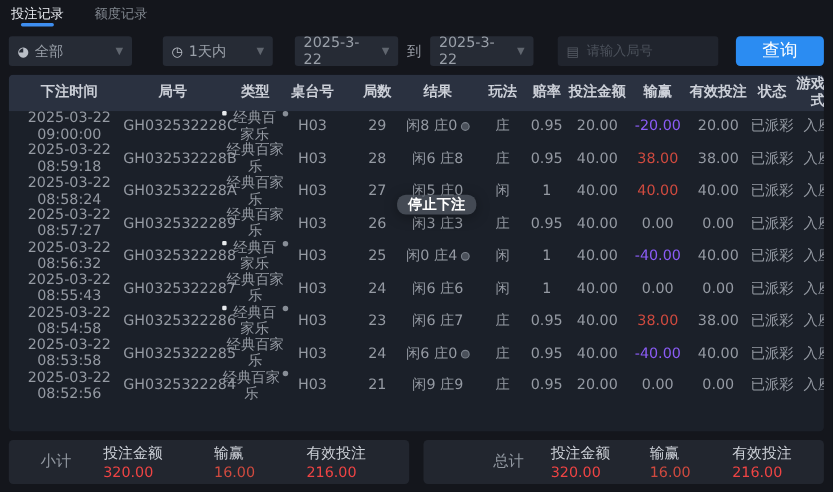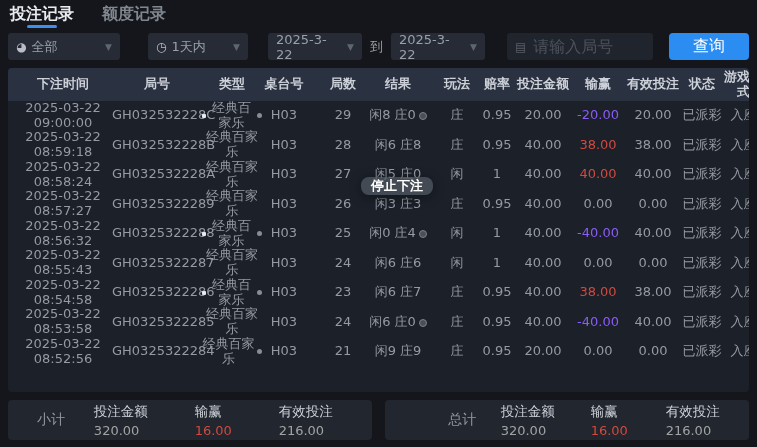--- a/index.html
+++ b/index.html
@@ -1,79 +1,79 @@
 <!DOCTYPE html>
 <html><head>
 <meta charset="utf-8">
 <style>
   * { box-sizing: border-box; }
   body { margin:0; background:#0e1014; font-family:"DejaVu Sans","Liberation Sans",sans-serif; }
   .page { position:relative; width:757px; height:447px; background:#14161c; overflow:hidden; }
 
   
   .tabs { position:absolute; top:4px; left:10px; display:flex; gap:28px; }
-  .tab { position:relative; font-size:16px; font-weight:bold; color:#81878f; padding-bottom:3px; cursor:pointer; }
+  .tab { position:relative; font-size:12px; font-weight:normal; color:#81878f; padding-bottom:3px; cursor:pointer; }
   .tab.active { color:#e8ebf0; }
   .tab .underline { display:none; }
   .tab.active .underline { display:block; position:absolute; bottom:0; left:50%; transform:translateX(-50%);
     width:30px; height:3px; background:#3e8ef0; border-radius:2px; }
 
   
   .filters { position:absolute; top:33px; left:8px; right:8px; height:27px; display:flex; align-items:center; }
   .control { height:27px; background:#262b35; border-radius:3px; display:flex; align-items:center;
     padding:0 8px; color:#9aa0a9; font-size:13px; cursor:pointer; }
   .control .icon { color:#b9bec6; font-size:12px; margin-right:5px; line-height:1; }
   .caret { margin-left:auto; color:#60666f; font-size:9px; }
   .sel-category { width:112px; margin-right:28px; }
   .sel-range { width:100px; margin-right:20px; }
   .datebox { width:94px; justify-content:center; }
   .datebox .caret { margin-left:6px; }
   .to-label { color:#9b9fa8; font-size:13px; margin:0 8px; }
   .roundwrap { margin-left:22px; width:146px; height:27px; background:#20242d; border-radius:3px;
     display:flex; align-items:center; padding:0 8px; }
   .roundwrap .icon { color:#575d66; font-size:12px; margin-right:5px; }
   .roundwrap input { flex:1; background:transparent; border:none; outline:none; color:#9aa0a9;
-    font-size:16px; width:100px; font-family:Liberation Serif, serif; }
+    font-size:12px; width:100px; font-family:Liberation Serif, serif; }
   .roundwrap input::placeholder { color:#4c525c; }
   .btn-query { margin-left:auto; width:80px; height:27px; background:#2b8cf2; color:#fff; font-size:16px;
     border:none; border-radius:4px; display:flex; align-items:center; justify-content:center; cursor:pointer;
     font-family:inherit; }
 
   
   .table { position:absolute; left:8px; right:8px; top:68px; height:324px; background:#1b2029;
     border-radius:4px; overflow:hidden; padding:0 6px; }
   .thead { display:flex; align-items:center; height:33px; background:#2a3140; color:#ccd0d8;
     font-weight:bold; font-size:13px; margin:0 -6px; padding:0 6px; line-height:1.1; }
   .trow { display:flex; align-items:center; height:29.5px; color:#959aa3; font-size:13px; }
   .cell { flex:none; text-align:center; line-height:1.15; }
   .c-time { width:98px; } .c-round { width:90px; } .c-type { width:60px; }
   .c-tableno { width:44px; } .c-games { width:34px;margin-left:20px; } .c-result { width:76px; }
   .c-play { width:42px; } .c-odds { width:38px; } .c-amount { width:54px; }
   .c-winloss { width:56px; } .c-valid { width:54px; } .c-status { width:44px; } .c-mode { width:39px; }
   .green { color:#8b5cf6; } .red { color:#d04a3f; }
-  .typewrap { display:flex; align-items:center; justify-content:center; }
+  .typewrap { display:flex; justify-content:center; }
   .typetext { width:52px; }
   .ldot { flex:none; width:4px; height:4px; background:#e7e9ec; border-radius:1px; margin-right:2px; }
   .rdot { flex:none; width:5px; height:5px; background:#878d96; border-radius:50%; margin-left:2px; }
   .iicon { display:inline-block; width:8px; height:8px; border-radius:50%; background:#4a505a;
     border:1px solid #7a818b; margin-left:3px; vertical-align:-1px; cursor:pointer; }
 
   .tooltip { position:absolute; left:353px; top:109px; background:rgba(86,92,103,0.70); color:#fff;
     font-weight:bold; font-size:13px; padding:0 10px; border-radius:8px;
     box-shadow:0 2px 12px rgba(0,0,0,0.35); white-space:nowrap; }
 
   
   .panel { position:absolute; top:400px; height:40px; background:#22262f; border-radius:4px;
     display:flex; align-items:center; }
   .panel-subtotal { left:8px; width:364px; }
   .panel-total { left:385px; width:364px;padding-left:39px; }
   .plabel { width:92px; text-align:center; color:#9298a1; font-size:14px; }
   .sitem { text-align:left; }
   .sitem .slabel { color:#cdd1d8; font-size:13.5px; margin-bottom:2px; }
-  .sitem .svalue { color:#a3a3a3; font-size:13px; }
+  .sitem .svalue { color:#ef4444; font-size:13px; }
   .sitem .svalue[data-color="red"] { color:#d04a3f; }
   .si-0 { width:108px; } .si-1 { width:90px; } .si-2 { width:100px; }
 </style>
 </head>
 <body>
 
 <div class="page">
 
   <div class="tabs">
     <div class="tab active">

